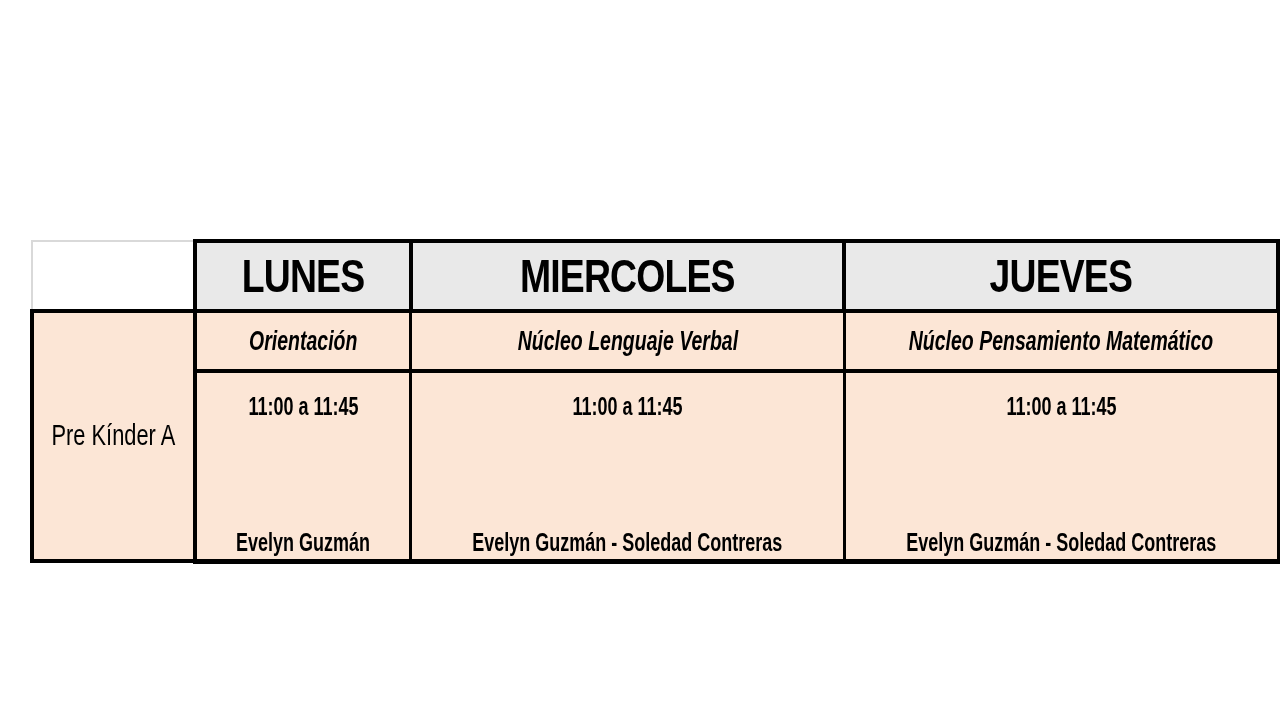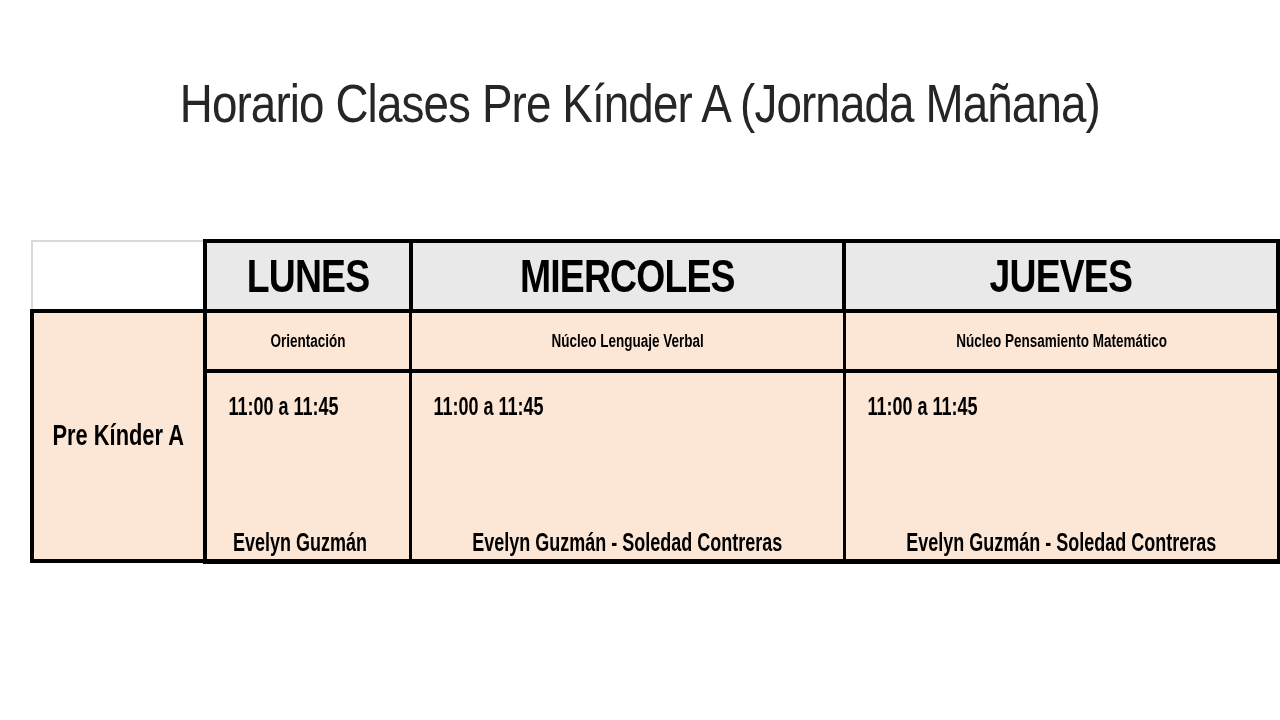--- a/index.html
+++ b/index.html
@@ -31,44 +31,41 @@
     border-left:2px solid var(--light-border);
     border-right:4px solid var(--border);
     border-bottom:4px solid var(--border);}
 
   .day{background:var(--header-bg); border:4px solid var(--border);
     height:70px; text-align:center; vertical-align:middle;
     font-size:44px; font-weight:700; color:var(--cell-text);}
   .day .cond{transform:scale(0.85,1.05); letter-spacing:-1px;}
 
   .rowlabel{background:var(--cell-bg); border:4px solid var(--border);
-    text-align:center; vertical-align:middle; font-size:28px; font-weight:700;}
+    text-align:center; vertical-align:middle; font-size:28px; font-weight:400;}
   .rowlabel .cond{transform:scale(0.78,1.05);}
 
   .subject{background:var(--cell-bg); border:3px solid var(--border);
     border-top:4px solid var(--border); border-bottom:4px solid var(--border);
-    height:60px; text-align:center; vertical-align:middle; font-size:18px; font-weight:700;}
+    height:60px; text-align:center; vertical-align:middle; font-size:26px; font-weight:700;font-style:italic;}
   .subject .cond{transform:scale(0.75,1.05);}
 
   .bodycell{background:var(--cell-bg); border:3px solid var(--border);
     border-bottom:5px solid var(--border);
-    height:190px; text-align:left; vertical-align:top; padding-top:18px;
+    height:190px; text-align:center; vertical-align:top; padding-top:18px;
     font-size:25px; font-weight:600;}
   .bodycell .cond{transform:scale(0.72,1.05);}
   .time{line-height:30px;}
   .teacher{margin-top:106px; line-height:30px;}
 </style>
 </head>
 <body>
 
 <div class="slide">
 
-  <div class="title">
-    <span class="cond">Horario Clases Pre Kínder A (Jornada Mañana)</span>
-  </div>
 
   <table class="schedule">
     <colgroup>
       <col class="c0">
         <col class="c1">
         <col class="c2">
         <col class="c3">
     </colgroup>
     <tbody>
       <tr>

